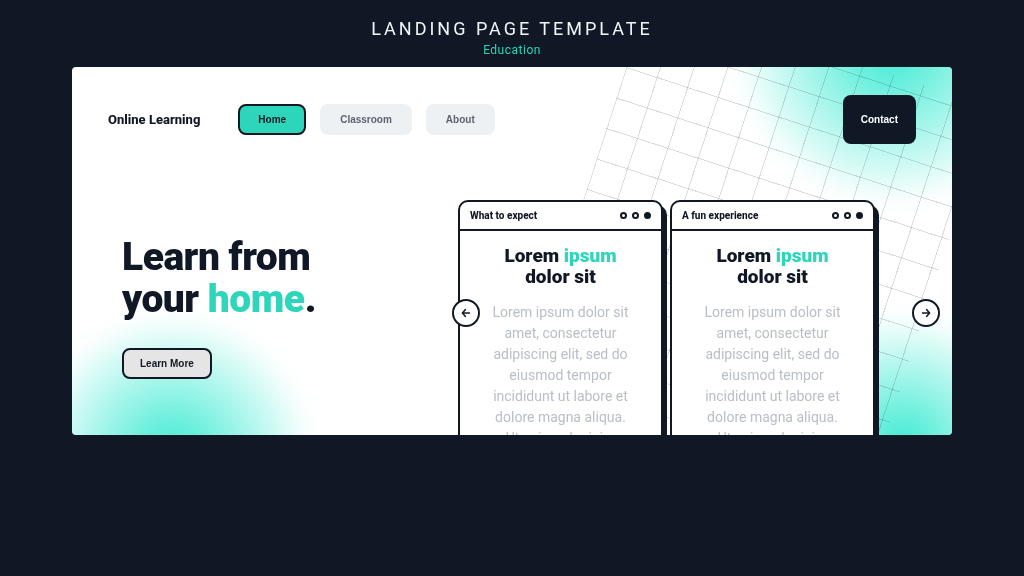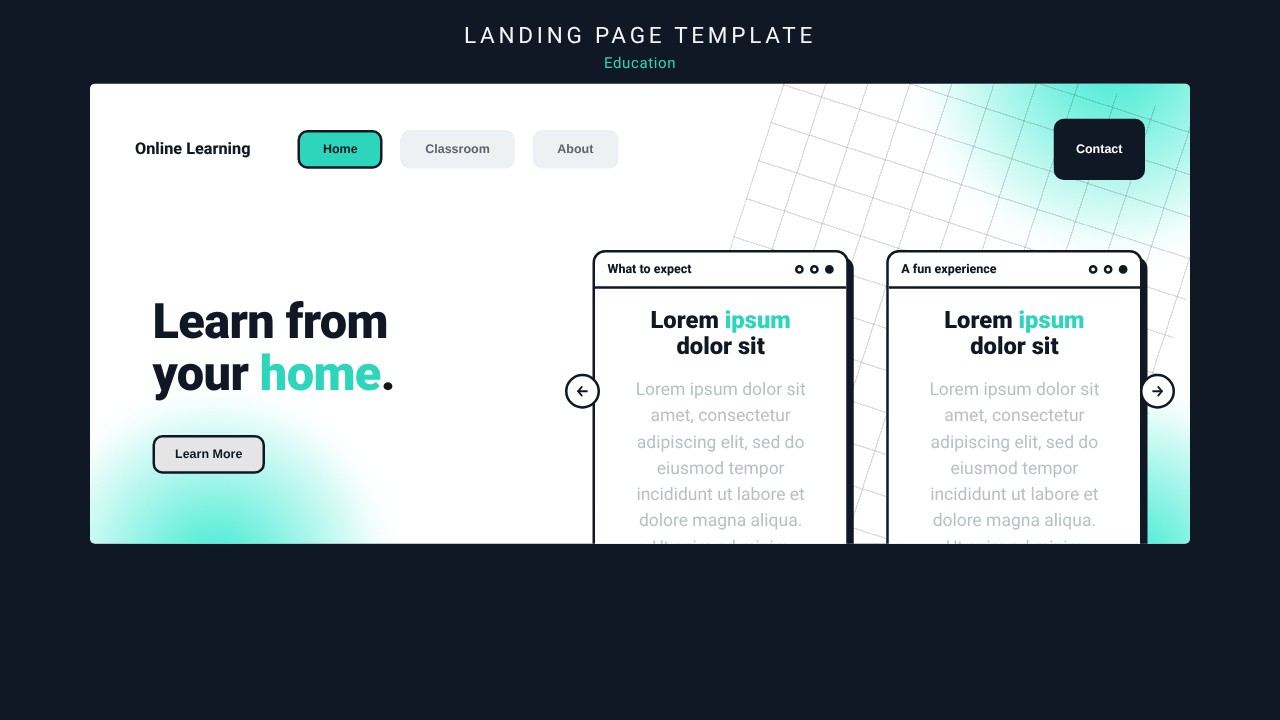--- a/index.html
+++ b/index.html
@@ -96,21 +96,21 @@
     font-weight: 700;
     padding: 8px 16px;
     border: 2.5px solid #0f1824;
     border-radius: 8px;
     background: #e5e5e5;
     color: #0f1824;
     cursor: pointer;
   }
 
   
-  .cards-wrap { position: relative; flex: 1; display: flex; gap: 30px; margin-left: 32px; }
+  .cards-wrap { position: relative; flex: 1; display: flex; gap: 7px; margin-left: 16px; }
   .card {
     width: 205px;
     height: 305px;
     background: #ffffff;
     border: 2.5px solid #0f1824;
     border-radius: 10px;
     position: relative;
     box-shadow: 4px 5px 0 0 #0f1824;
     overflow: hidden;
   }

